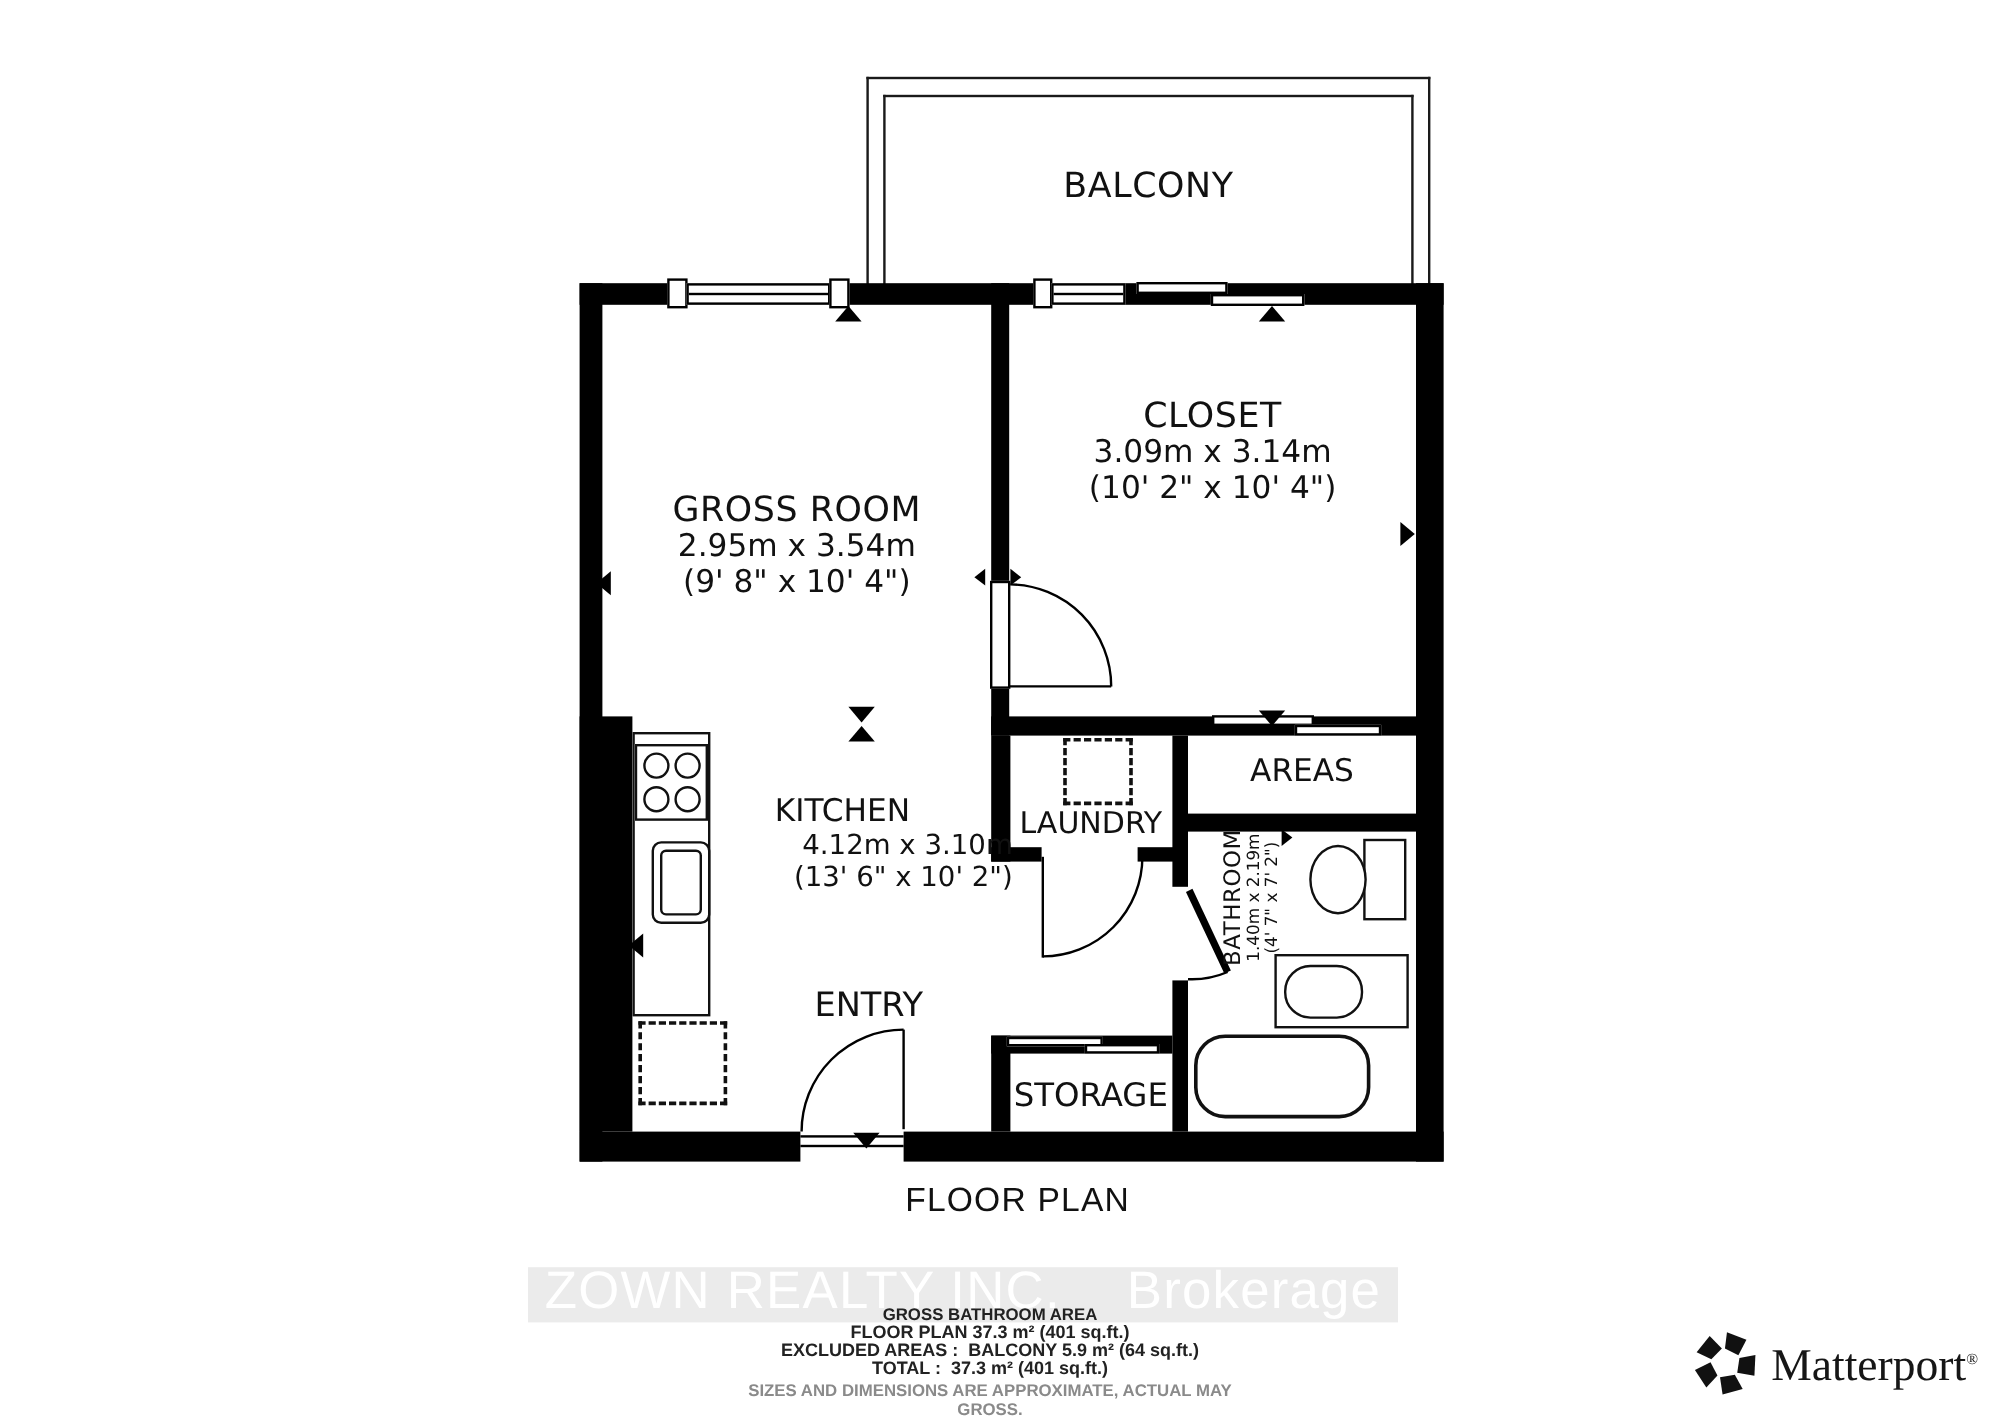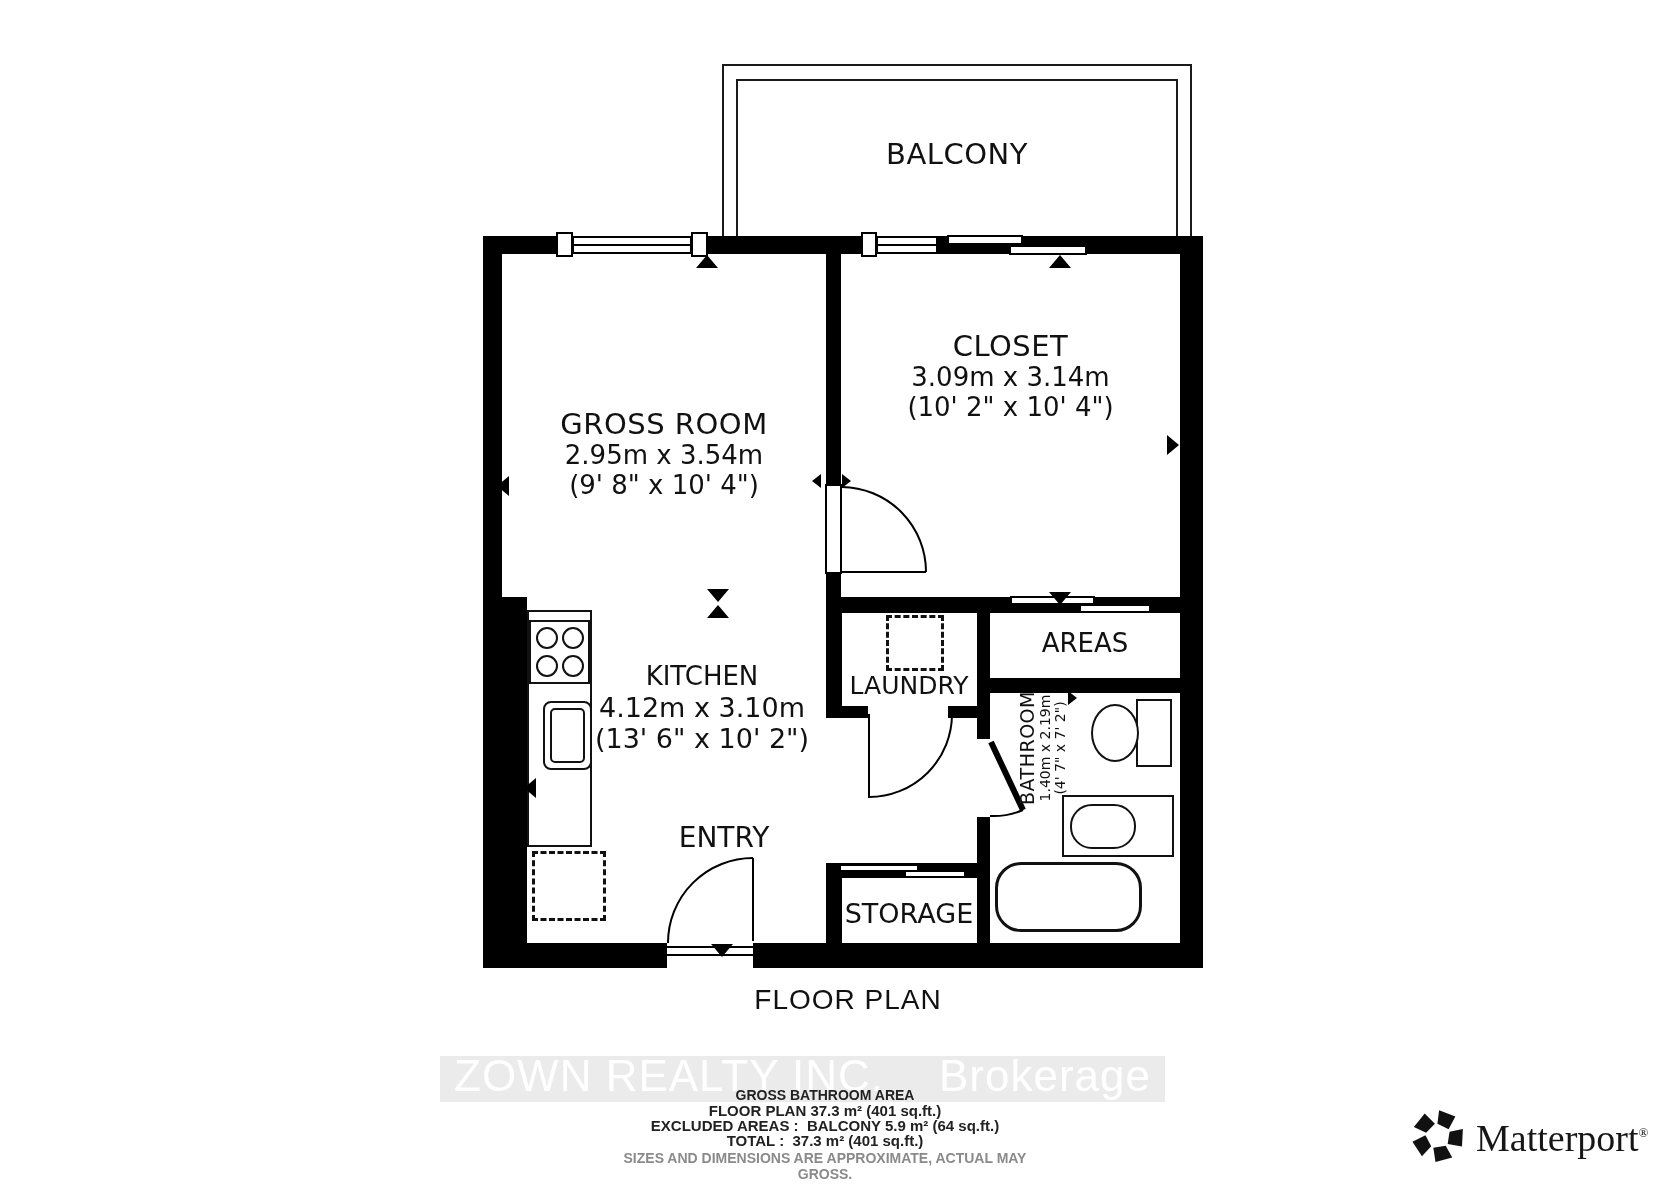--- a/index.html
+++ b/index.html
@@ -12,21 +12,21 @@
   .window{position:absolute;box-sizing:border-box;background:#fff;border:2px solid #000;}
   .window::after{content:"";position:absolute;left:0;right:0;top:50%;margin-top:-1px;height:2px;background:#000;}
   .wincap{position:absolute;box-sizing:border-box;background:#fff;border:2px solid #000;}
   .slider{position:absolute;box-sizing:border-box;background:#fff;border:2px solid #000;}
   .fixture{position:absolute;box-sizing:border-box;background:#fff;border:2px solid #111;}
   .dashed{position:absolute;box-sizing:border-box;background:#fff;border:3px dashed #111;}
   .label{position:absolute;text-align:center;line-height:1.15;}
   .room-name{font-size:29px;letter-spacing:0.5px;}
   .room-dim{font-size:26px;}
   .sm-name{font-size:26px;}
-  .sm-dim{font-size:27px;}
+  .sm-dim{font-size:23px;text-align:right;}
   .one-line{font-size:26px;}
   .tri{position:absolute;width:0;height:0;}
   .tri-up{border-left:11px solid transparent;border-right:11px solid transparent;border-bottom:13px solid #000;}
   .tri-down{border-left:11px solid transparent;border-right:11px solid transparent;border-top:13px solid #000;}
   .tri-left{border-top:10px solid transparent;border-bottom:10px solid transparent;border-right:12px solid #000;}
   .tri-right{border-top:10px solid transparent;border-bottom:10px solid transparent;border-left:12px solid #000;}
   .tri-sm.tri-left{border-top-width:7px;border-bottom-width:7px;border-right-width:9px;}
   .tri-sm.tri-right{border-top-width:7px;border-bottom-width:7px;border-left-width:9px;}
   svg.overlay{position:absolute;left:0;top:0;pointer-events:none;}
   .bath-rot{position:absolute;left:982px;top:718px;width:130px;height:60px;

